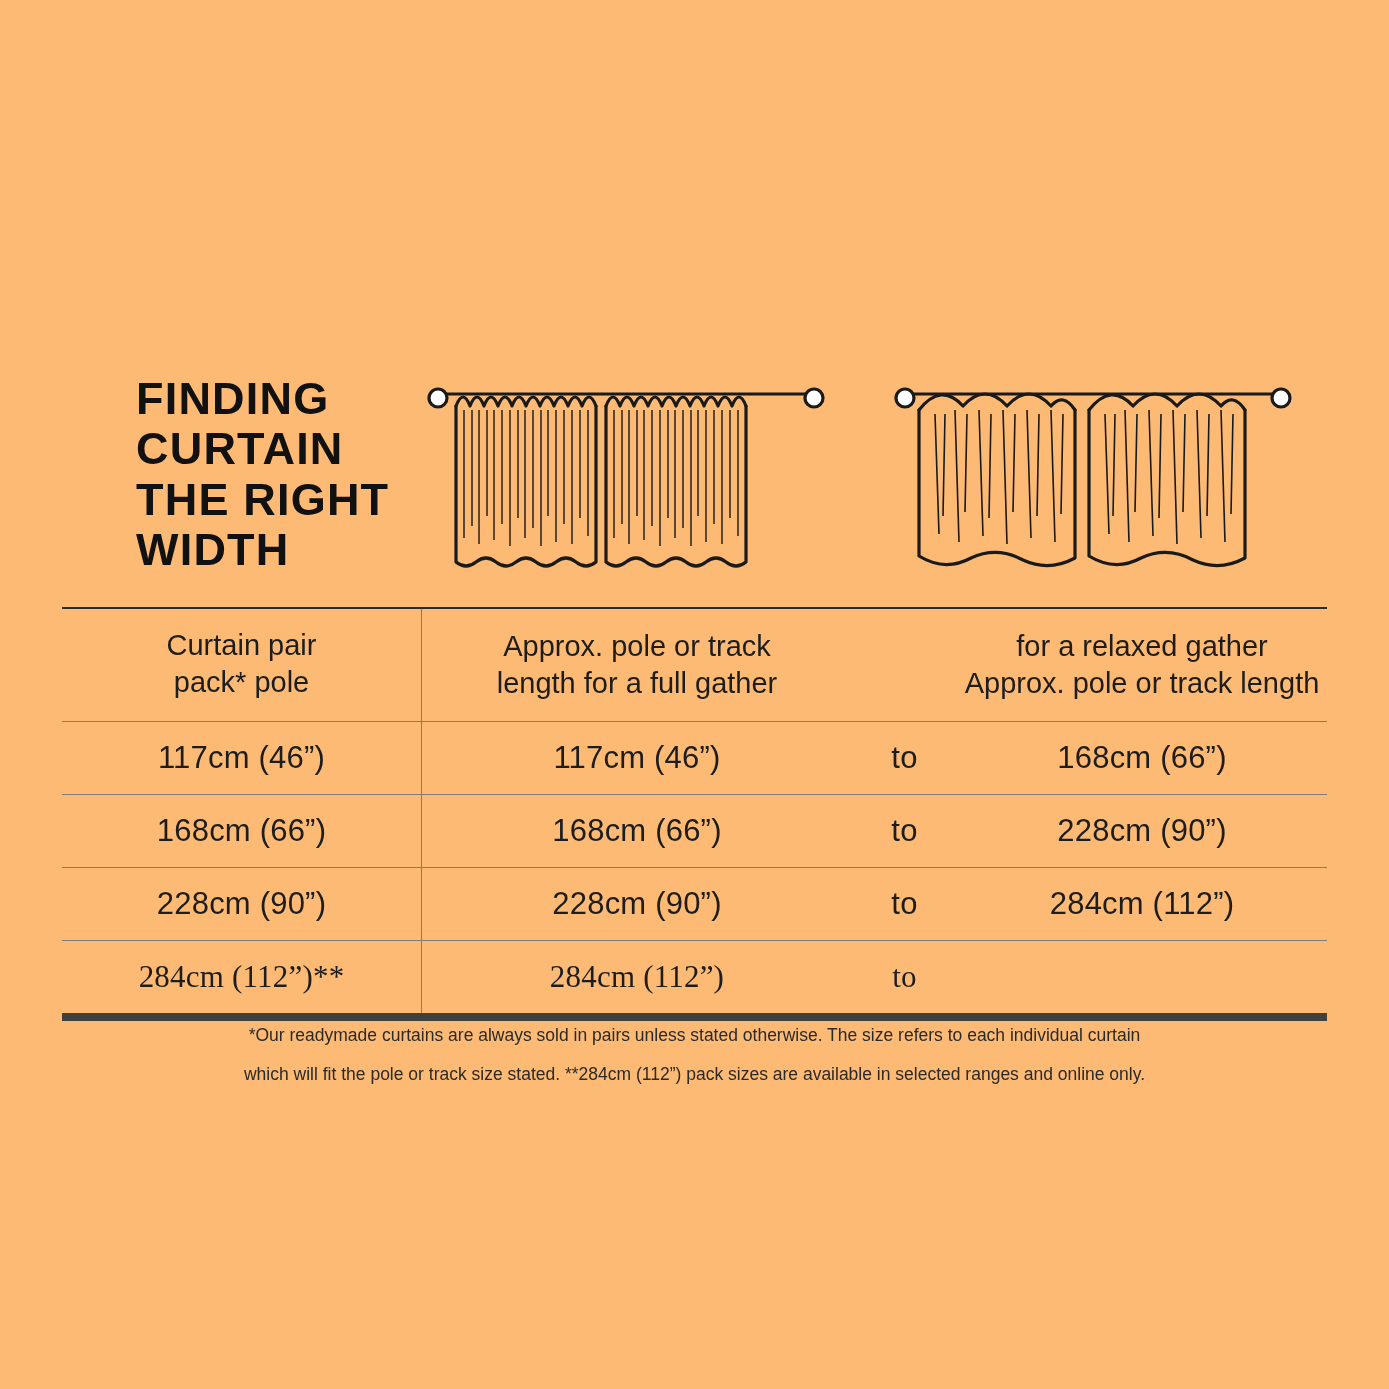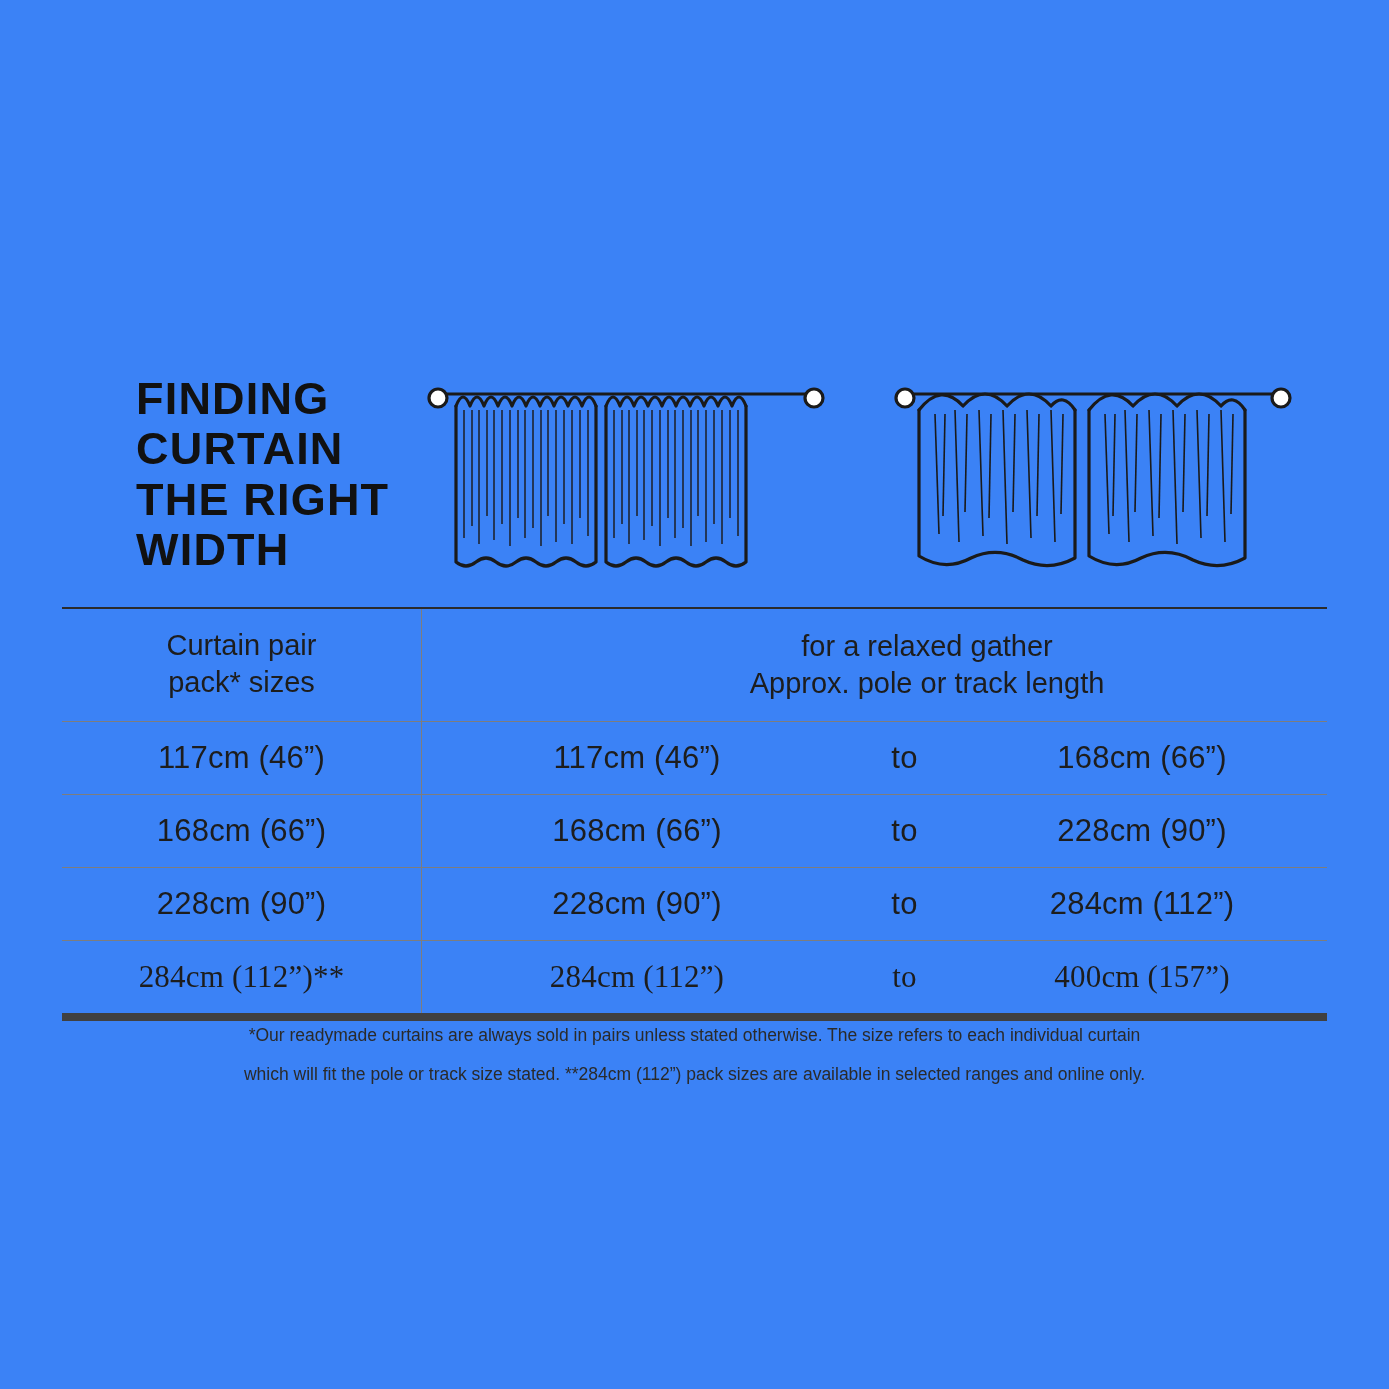--- a/index.html
+++ b/index.html
@@ -14,21 +14,21 @@
     color: #1a1a1a;
     position: relative;
     overflow: hidden;
   }
 
   .sheet {
     position: absolute;
     left: 0; top: 0;
     width: 1389px;
     height: 1389px;
-    background: #3b82f6;
+    background: #fdba74;
   }
 
   
   .header-row {
     position: absolute;
     left: 62px;
     top: 360px;
     width: 1265px;
     height: 245px;
     display: flex;
@@ -230,21 +230,27 @@
 
     </div>
   </div>
 
   <div class="table">
 
     <div class="trow head">
       <div class="cell c1">
         <div>
           <span class="head-2line">Curtain pair</span>
-          <span class="head-2line">pack* sizes</span>
+          <span class="head-2line">pack* pole</span>
+        </div>
+      </div>
+      <div class="cell c2">
+        <div>
+          <span class="head-2line">Approx. pole or track</span>
+          <span class="head-2line">length for a full gather</span>
         </div>
       </div>
       <div class="cell c3">
         <span></span>
       </div>
       <div class="cell c4">
         <div>
           <span class="head-2line">for a relaxed gather</span>
           <span class="head-2line">Approx. pole or track length</span>
         </div>
@@ -269,21 +275,20 @@
       <div class="cell c1">228cm (90”)</div>
       <div class="cell c2">228cm (90”)</div>
       <div class="cell c3">to</div>
       <div class="cell c4">284cm (112”)</div>
     </div>
 
     <div class="trow body last">
       <div class="cell c1">284cm (112”)**</div>
       <div class="cell c2">284cm (112”)</div>
       <div class="cell c3">to</div>
-      <div class="cell c4">400cm (157”)</div>
     </div>
 
   </div>
 
   <div class="footnote">
     <span>*Our readymade curtains are always sold in pairs unless stated otherwise. The size refers to each individual curtain</span>
     <span>which will fit the pole or track size stated. **284cm (112”) pack sizes are available in selected ranges and online only.</span>
   </div>
 
 </div>

